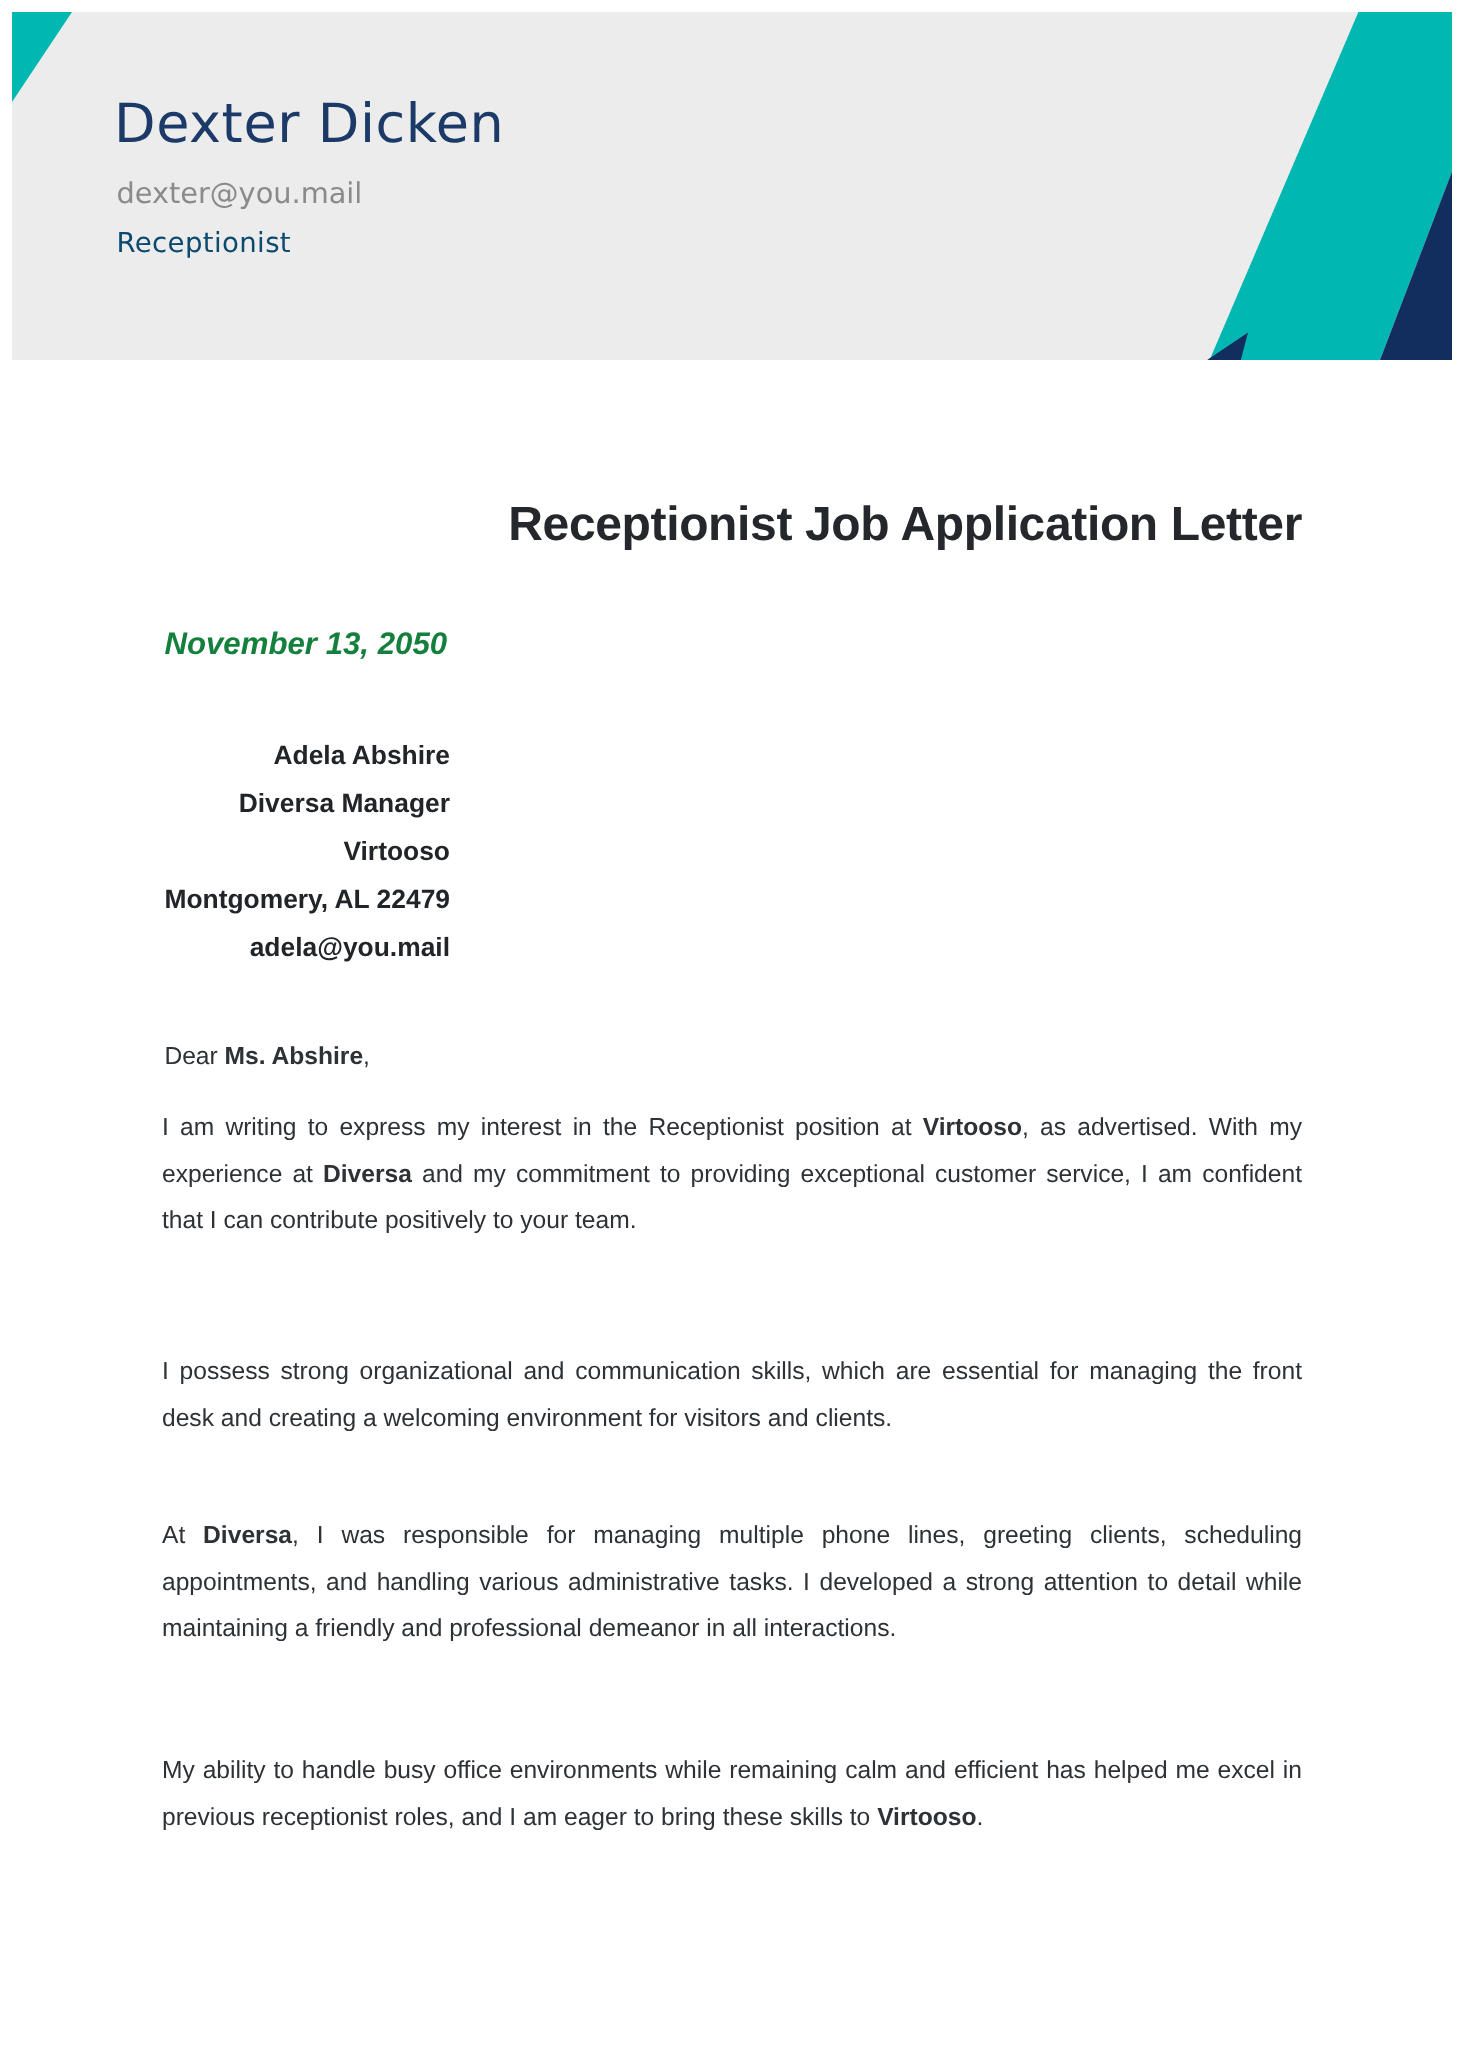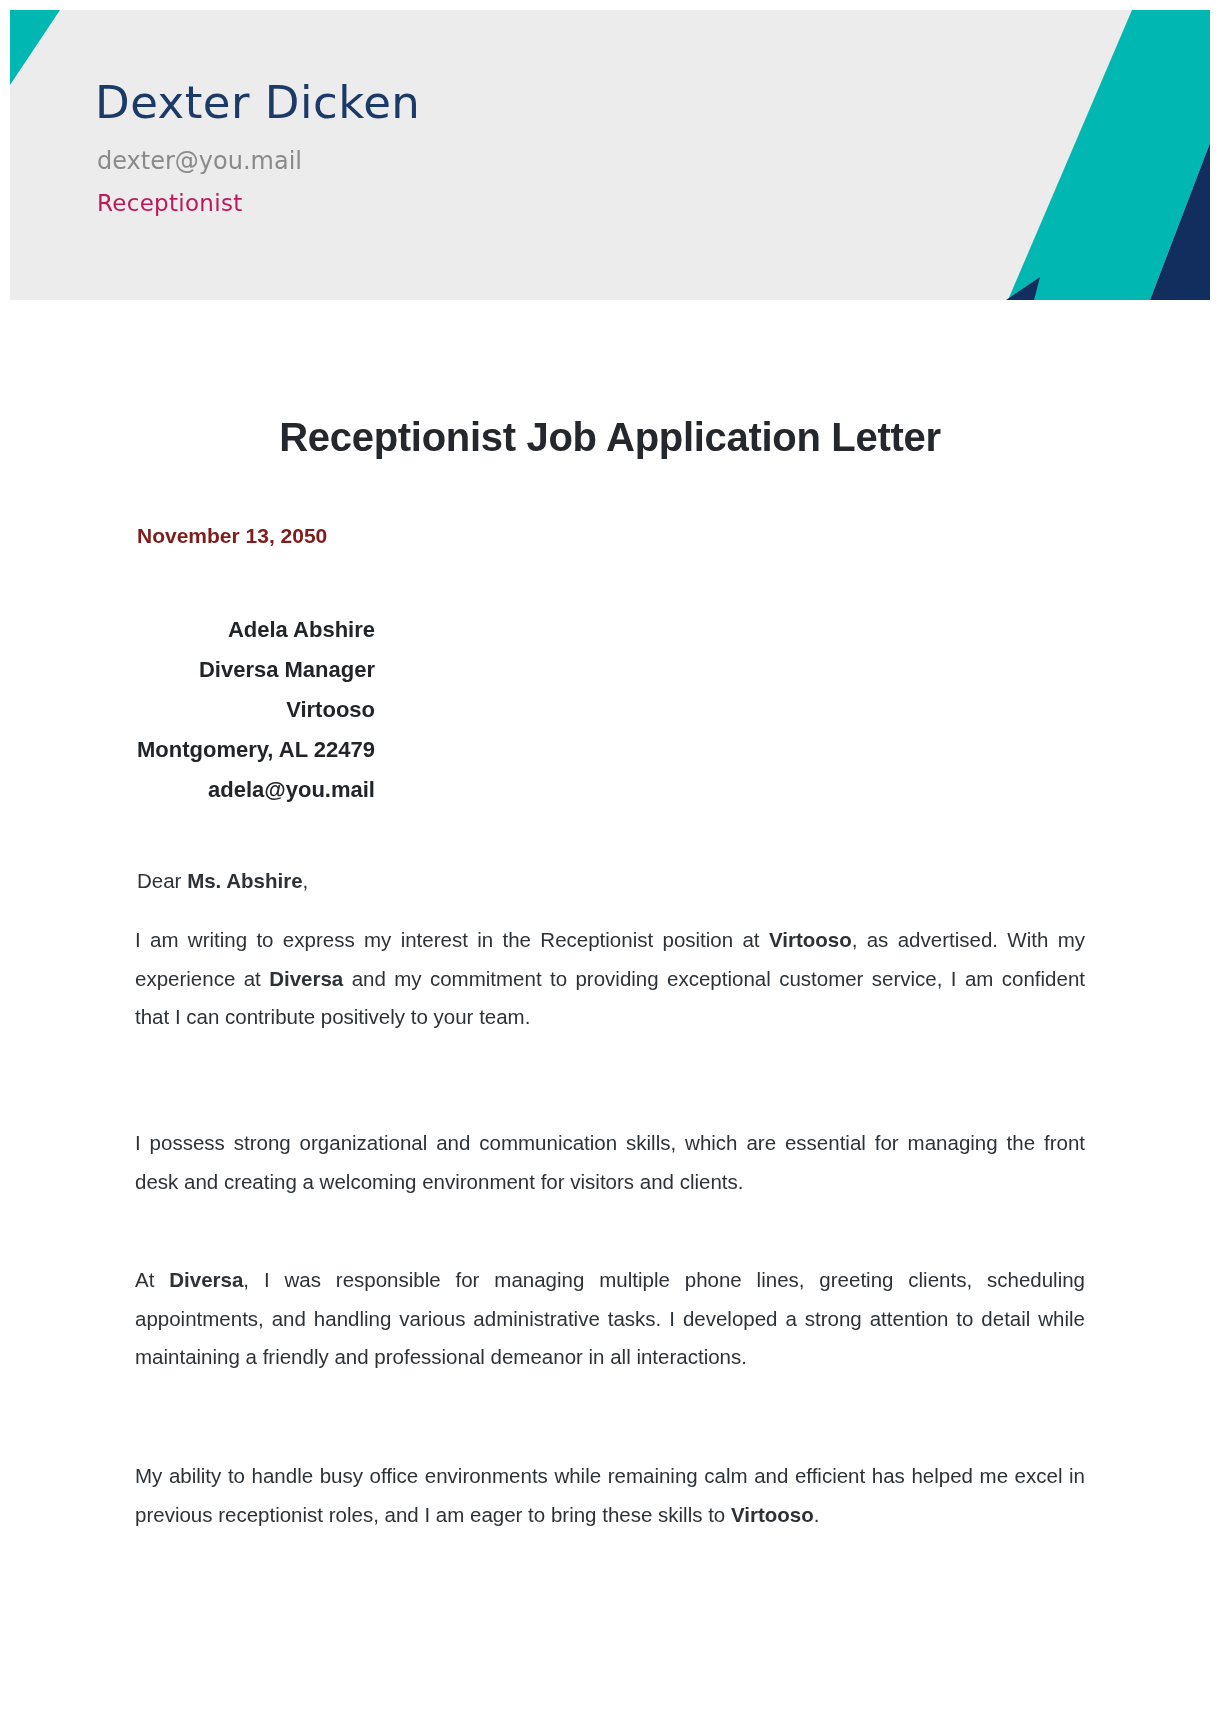--- a/index.html
+++ b/index.html
@@ -49,33 +49,34 @@
     font-size:23px;
     font-weight:500;
     letter-spacing:0.3px;
     line-height:29px;
   }
   
   .letter-title{
     position:absolute;
     left:135px; top:415px;
     width:950px;
-    text-align:center;
+    text-align:right;
     font-size:40px;
     font-weight:700;
     letter-spacing:-0.3px;
     color:#24272C;
   }
   .date-line{
     position:absolute;
     left:137px; top:521px;
-    font-size:21px;
+    font-size:26px;
     font-weight:700;
-    color:#7f1d1d;
+    color:#15803d;
     line-height:30px;
+    font-style:italic;
   }
   .recipient-block{
     position:absolute;
     left:137px; top:610px;
     font-size:22px;
     font-weight:700;
     color:#212529;
     line-height:40px;
     text-align:right;
   }
@@ -109,21 +110,21 @@
 
   <div class="header">
     <svg class="header-shapes" viewBox="0 0 1200 290" xmlns="http://www.w3.org/2000/svg" aria-hidden="true">
       <polygon points="0,0 50,0 0,75" fill="#00B7B2"></polygon>
       <polygon points="1122,0 1200,0 1200,133 1140,290 998,290" fill="#00B7B2"></polygon>
       <polygon points="1200,133 1200,290 1140,290" fill="#122E5F"></polygon>
       <polygon points="1030,267 996,290 1024,290" fill="#122E5F"></polygon>
     </svg>
     <div class="header-name" style="color:#1B3A67;">Dexter Dicken</div>
     <div class="header-email" style="color:#8A8A8A;">dexter@you.mail</div>
-    <div class="header-role" style="color:#be185d;">Receptionist</div>
+    <div class="header-role" style="color:#0c4a6e;">Receptionist</div>
   </div>
 
   <div class="letter-title">Receptionist Job Application Letter</div>
 
   <div class="date-line">November 13, 2050</div>
 
   <div class="recipient-block">
     <div>Adela Abshire</div>
     <div>Diversa Manager</div>
     <div>Virtooso</div>

